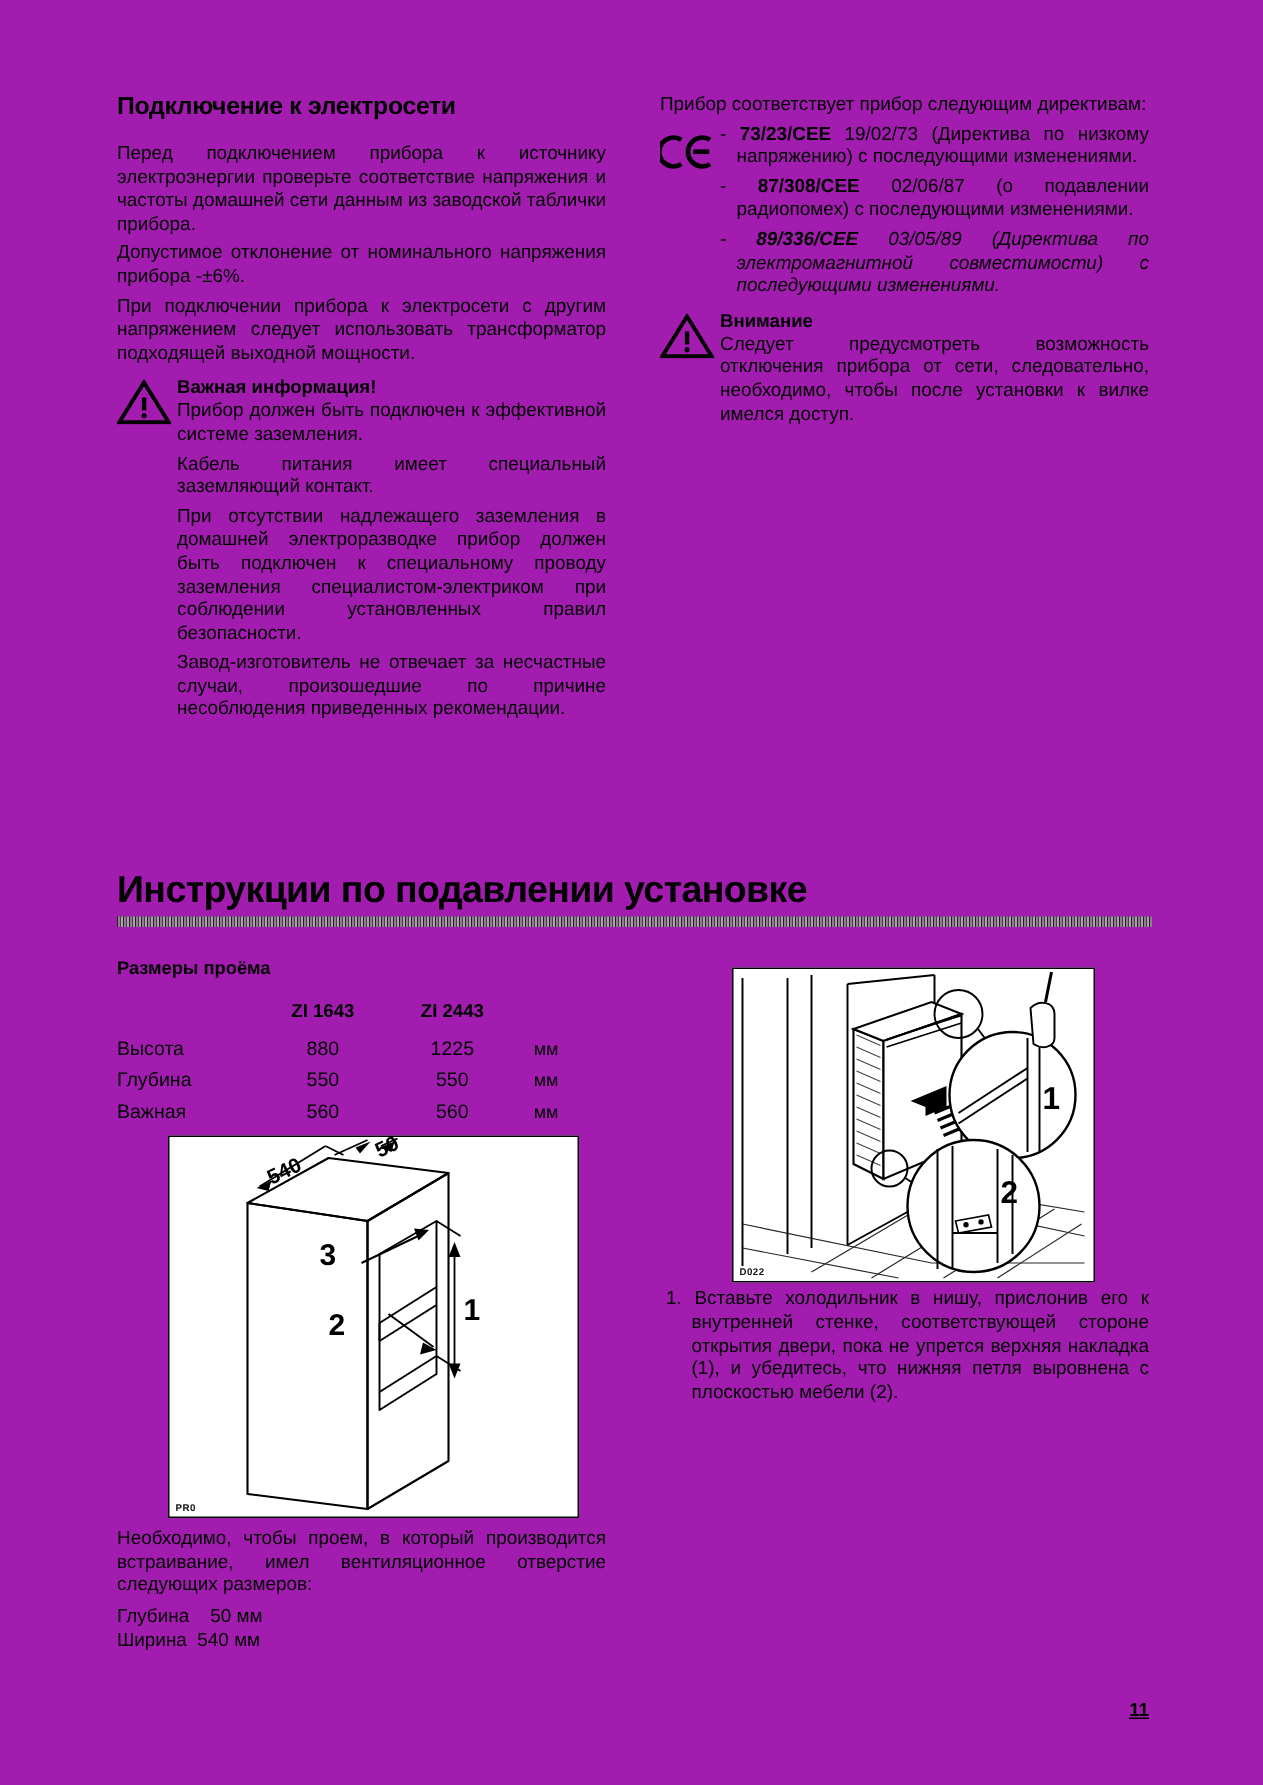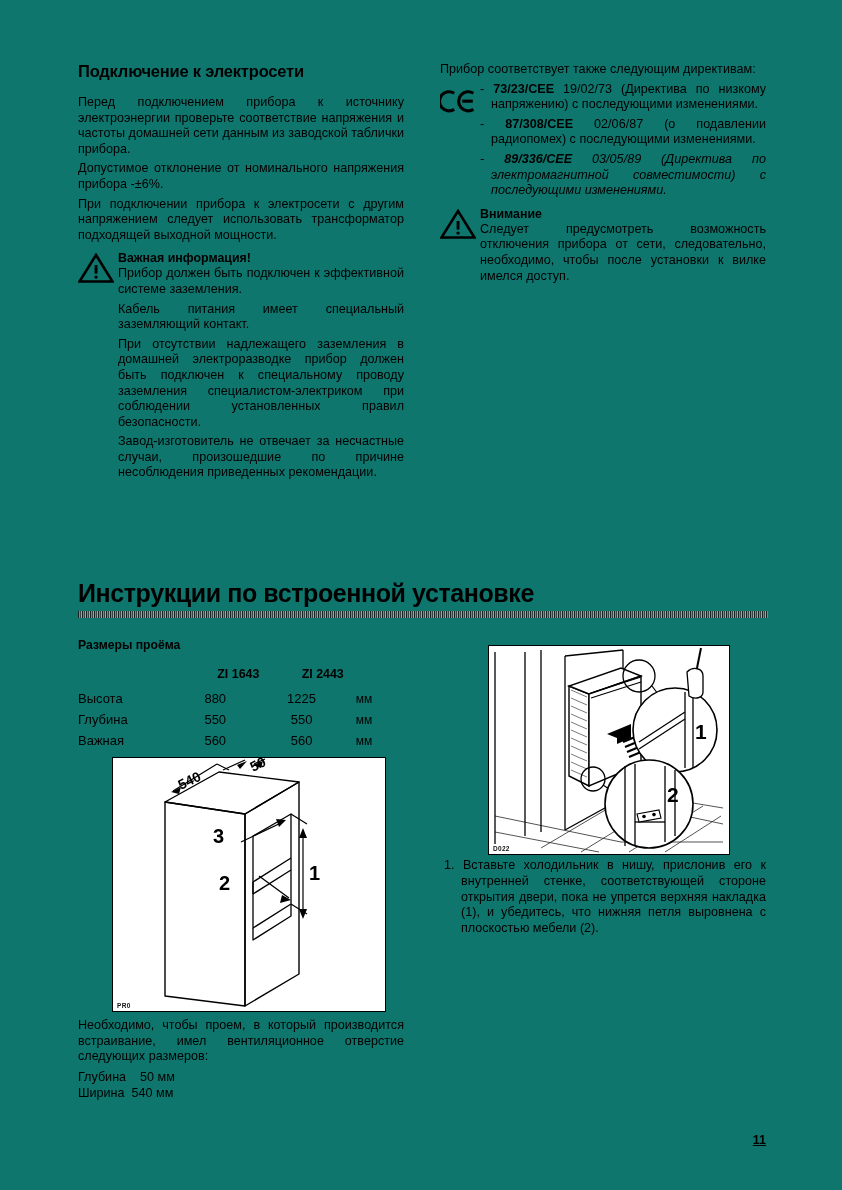--- a/index.html
+++ b/index.html
@@ -9,21 +9,21 @@
     background: #ffffff;
   }
   body {
     font-family: "Liberation Sans", sans-serif;
     color: #000000;
   }
   .page {
     position: relative;
     width: 842px;
     height: 1190px;
-    background: #0f766e;
+    background: #a21caf;
     overflow: hidden;
   }
   
   .top-cols {
     position: absolute;
     left: 78px;
     top: 62px;
     width: 688px;
     display: flex;
     gap: 36px;
@@ -134,21 +134,20 @@
   }
   table.dims th, table.dims td {
     padding: 0 0 5px 0;
     font-weight: normal;
     line-height: 16px;
   }
   table.dims thead th {
     font-weight: bold;
     font-size: 12.4px;
     padding-bottom: 9px;
-    text-align: right;
   }
   .c-label { text-align: left; width: 96px; }
   .c-v1 { text-align: center; width: 92px; }
   .c-v2 { text-align: center; width: 88px; }
   .c-unit { text-align: left; width: 46px; padding-left: 12px !important; font-size: 12px; }
 
   
   .fig-cabinet {
     position: absolute;
     left: 112px;
@@ -245,21 +244,21 @@
         </span>
         <p class="warn-title">Важная информация!</p>
         <p class="body">Прибор должен быть подключен к эффективной системе заземления.</p>
         <p class="body">Кабель питания имеет специальный заземляющий контакт.</p>
         <p class="body">При отсутствии надлежащего заземления в домашней электроразводке прибор должен быть подключен к специальному проводу заземления специалистом-электриком при соблюдении установленных правил безопасности.</p>
         <p class="body last">Завод-изготовитель не отвечает за несчастные случаи, произошедшие по причине несоблюдения приведенных рекомендации.</p>
       </div>
     </div>
 
     <div class="col">
-      <p class="body">Прибор соответствует также следующим директивам:</p>
+      <p class="body">Прибор соответствует прибор следующим директивам:</p>
 
       <div class="ce-wrap">
         <span class="ce-mark">
           <svg viewBox="0 0 38 26" width="38" height="26" aria-hidden="true">
             <path d="M14.2 5.2 A9.6 9.6 0 1 0 14.2 21.4" fill="none" stroke="#000" stroke-width="3.1" stroke-linecap="butt"></path>
             <path d="M33.4 5.2 A9.6 9.6 0 1 0 33.4 21.4" fill="none" stroke="#000" stroke-width="3.1" stroke-linecap="butt"></path>
             <rect x="22.2" y="11.6" width="10.6" height="3.1" fill="#000"></rect>
           </svg>
         </span>
 
@@ -278,21 +277,21 @@
             <circle cx="18.05" cy="24.1" r="1.7" fill="#000"></circle>
           </svg>
         </span>
         <p class="warn-title">Внимание</p>
         <p class="body last">Следует предусмотреть возможность отключения прибора от сети, следовательно, необходимо, чтобы после установки к вилке имелся доступ.</p>
       </div>
     </div>
   </div>
 
   <div class="big-head">
-    <h2>Инструкции по встроенной установке</h2>
+    <h2>Инструкции по подавлении установке</h2>
     <div class="rule"></div>
   </div>
 
   <div class="dim-block">
     <p class="dim-caption">Размеры проёма</p>
     <table class="dims">
       <thead>
         <tr>
           <th class="c-label"></th>
           <th class="c-v1">ZI 1643</th>

